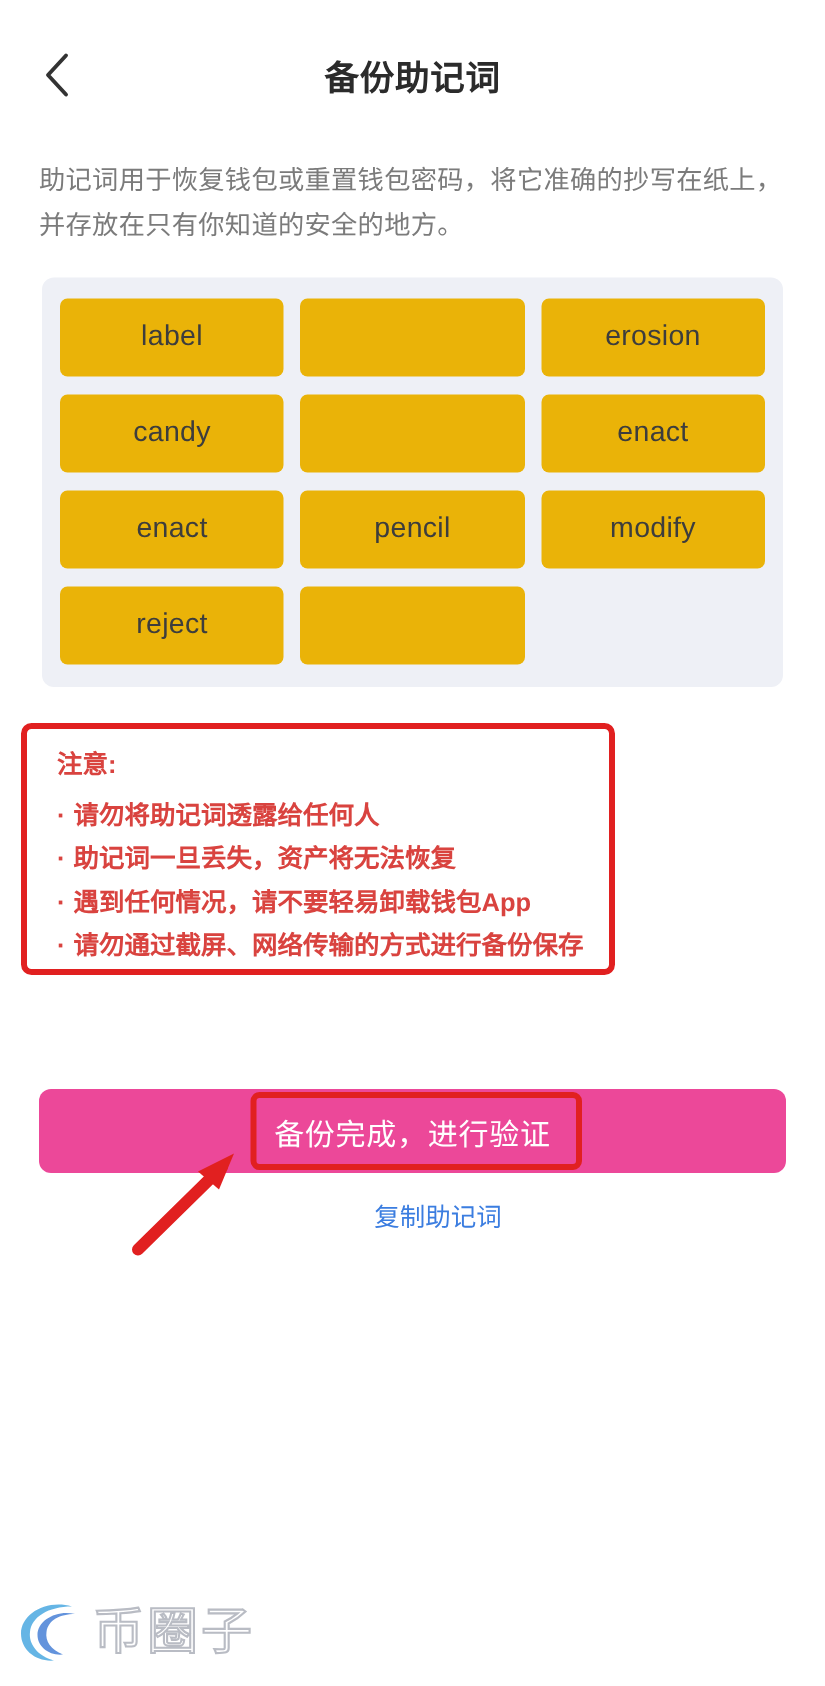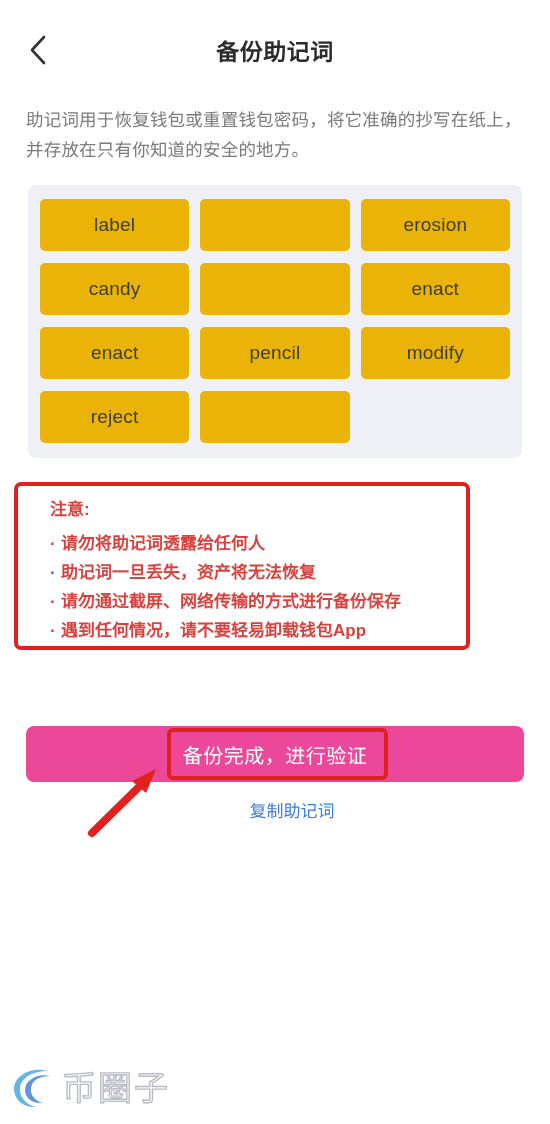--- a/index.html
+++ b/index.html
@@ -91,26 +91,26 @@
     color: #3d3d3d;
     letter-spacing: 0.2px;
     cursor: default;
   }
 
   
   .warning-box {
     position: absolute;
     left: 14px;
     top: 482px;
-    width: 456px;
+    width: 396px;
     height: 168px;
     box-sizing: border-box;
     border: 4px solid #e12020;
     border-radius: 7px;
-    padding: 11px 0 0 32px;
+    padding: 11px 0 0 20px;
   }
   .warning-title {
     font-size: 17px;
     color: #d9433f;
     font-weight: bold;
     line-height: 26px;
     margin-bottom: 6px;
   }
   .warning-list {
     list-style: none;
@@ -231,22 +231,22 @@
     <div class="word-cell">reject</div>
     <div class="word-cell"></div>
   </div>
 </div>
 
 <div class="warning-box">
   <div class="warning-title">注意:</div>
   <ul class="warning-list">
     <li>请勿将助记词透露给任何人</li>
     <li>助记词一旦丢失，资产将无法恢复</li>
+    <li>遇到任何情况，请不要轻易卸载钱包App</li>
     <li>请勿通过截屏、网络传输的方式进行备份保存</li>
-    <li>遇到任何情况，请不要轻易卸载钱包App</li>
   </ul>
 </div>
 
 <button class="primary-button">备份完成，进行验证</button>
 
 <div class="button-annotation"></div>
 
 <div class="arrow-annotation">
   <svg width="130" height="95" viewBox="0 0 130 95" fill="none" aria-hidden="true">
     <path d="M22 88 L78 33" stroke="#e12020" stroke-width="8" stroke-linecap="round"></path>

